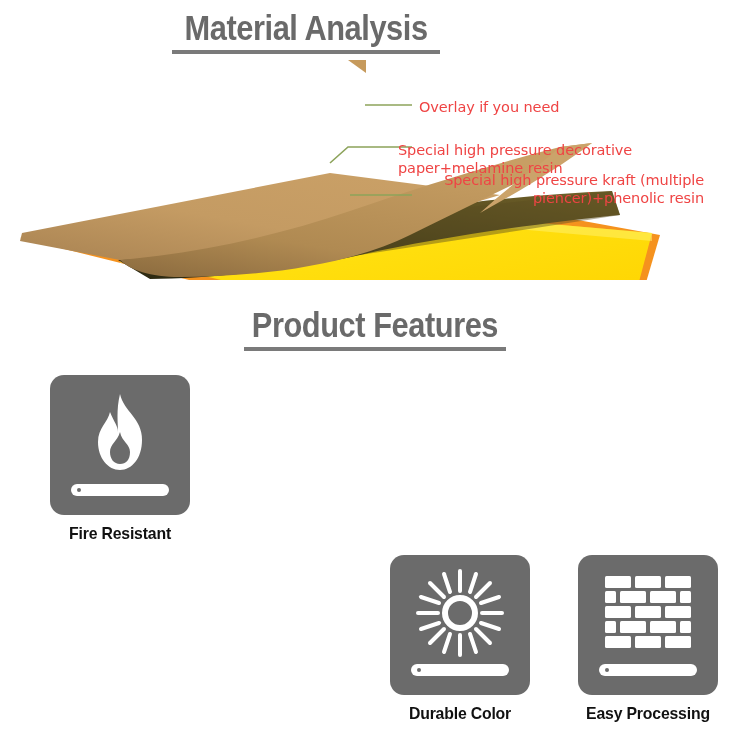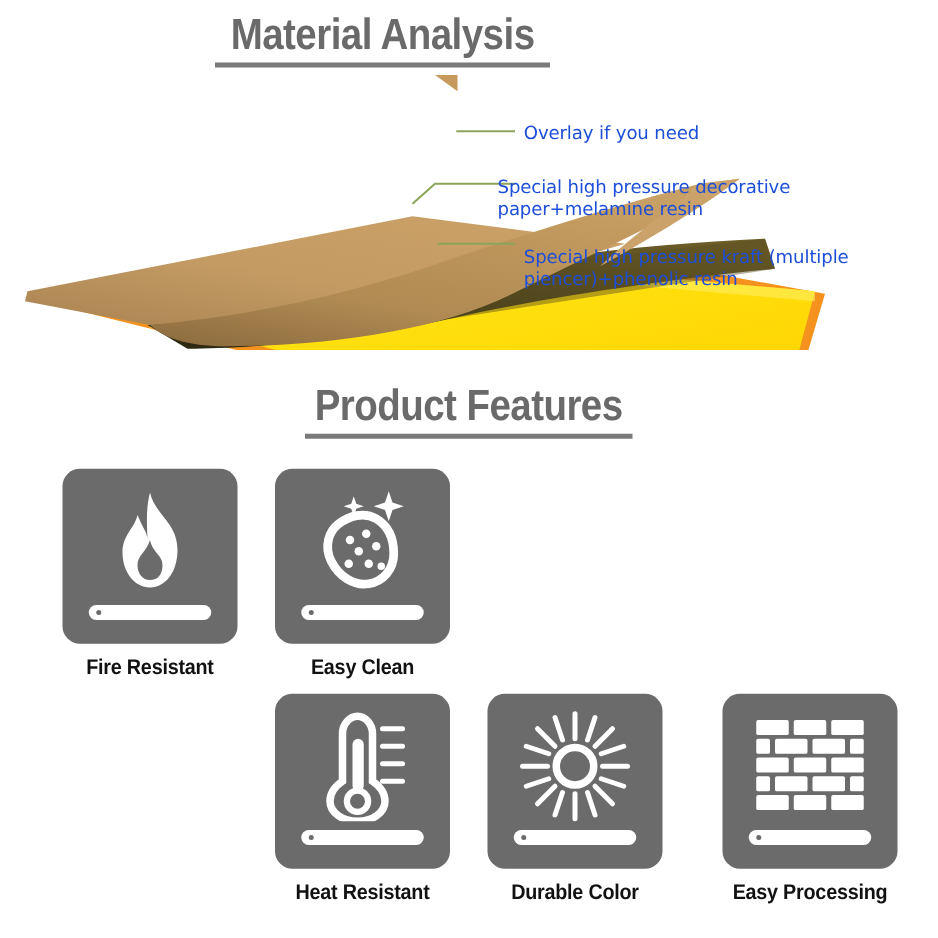--- a/index.html
+++ b/index.html
@@ -52,27 +52,27 @@
     width: 750px;
     height: 225px;
   }
   #material-diagram svg { display: block; }
 
   
   .callout {
     position: absolute;
     font-family: "DejaVu Sans", "Liberation Sans", sans-serif;
     font-size: 14.5px;
-    color: #1d4ed8;
+    color: #ef4444;
     line-height: 1.22;
     letter-spacing: -0.1px;
   }
   #callout-0 { left: 419px; top: 99px; width: 300px; }
   #callout-1 { left: 398px; top: 142px; width: 260px; }
-  #callout-2 { left: 419px; top: 198px; width: 285px; }
+  #callout-2 { left: 419px; top: 172px; width: 285px; text-align: right; }
 
   
   #features-grid {
     position: absolute;
     left: 0;
     top: 375px;
     width: 750px;
   }
   .feature-row {
     position: relative;
@@ -221,71 +221,28 @@
                      C 14 36 24 30 26 20 C 30 30 34 34 34 40 C 34 32 32 18 36 2 Z" fill="#ffffff"></path>
             <path d="M36 40 C 38 50 46 52 46 60 C 46 68 42 72 36 72 C 30 72 26 67 26 60
                      C 26 52 33 50 36 40 Z" fill="#6b6b6b"></path>
           </svg>
         </div>
         <div class="feature-bar"></div>
       </div>
       <div class="feature-label">Fire Resistant</div>
     </div>
 
-    <div class="feature-cell" style="left:205px;">
-      <div class="feature-tile">
-        <div class="feature-icon">
-          <svg width="82" height="84" viewBox="0 0 82 84">
-            <path d="M22 28 C 14 34 10 46 16 58 C 22 70 34 78 46 76 C 58 74 66 64 66 52
-                     C 66 40 62 30 52 24 C 42 18 30 22 22 28 Z" fill="none" stroke="#ffffff" stroke-width="7" stroke-linejoin="round"></path>
-            <circle cx="31" cy="41" r="3.4" fill="#ffffff"></circle>
-            <circle cx="44" cy="36" r="3.4" fill="#ffffff"></circle>
-            <circle cx="52" cy="46" r="3.4" fill="#ffffff"></circle>
-            <circle cx="38" cy="50" r="3.4" fill="#ffffff"></circle>
-            <circle cx="30" cy="60" r="3.4" fill="#ffffff"></circle>
-            <circle cx="46" cy="60" r="3.4" fill="#ffffff"></circle>
-            <circle cx="56" cy="62" r="3.0" fill="#ffffff"></circle>
-            <path d="M62 2 L65 11 L74 14 L65 17 L62 26 L59 17 L50 14 L59 11 Z" fill="#ffffff"></path>
-            <path d="M34 6 L36 12 L42 14 L36 16 L34 22 L32 16 L26 14 L32 12 Z" fill="#ffffff"></path>
-          </svg>
-        </div>
-        <div class="feature-bar"></div>
-      </div>
-      <div class="feature-label">Easy Clean</div>
-    </div>
 
 
 
   </div>
 
   <div class="feature-row">
 
 
-    <div class="feature-cell" style="left:205px;">
-      <div class="feature-tile">
-        <div class="feature-icon">
-          <svg width="76" height="88" viewBox="0 0 76 88">
-            <path d="M22 18 C 22 10 28 4 34 4 C 40 4 46 10 46 18
-                     L 46 56 C 52 60 56 66 56 72 C 56 81 46 88 34 88
-                     C 22 88 12 81 12 72 C 12 66 16 60 22 56 Z" fill="none" stroke="#ffffff" stroke-width="6"></path>
-            <rect x="30" y="22" width="9" height="42" rx="4.5" fill="#ffffff"></rect>
-            <circle cx="34" cy="72" r="11" fill="#ffffff"></circle>
-            <circle cx="34" cy="72" r="6" fill="#6b6b6b"></circle>
-            <g stroke="#ffffff" stroke-width="4" stroke-linecap="round">
-              <line x1="54" y1="14" x2="70" y2="14"></line>
-              <line x1="54" y1="28" x2="70" y2="28"></line>
-              <line x1="54" y1="42" x2="70" y2="42"></line>
-              <line x1="54" y1="56" x2="70" y2="56"></line>
-            </g>
-          </svg>
-        </div>
-        <div class="feature-bar"></div>
-      </div>
-      <div class="feature-label">Heat Resistant</div>
-    </div>
 
     <div class="feature-cell" style="left:375px;">
       <div class="feature-tile">
         <div class="feature-icon">
           <svg width="92" height="92" viewBox="0 0 92 92">
             <circle cx="46" cy="46" r="15" fill="none" stroke="#ffffff" stroke-width="6"></circle>
             <g stroke="#ffffff" stroke-width="4" stroke-linecap="round">
               <line x1="46" y1="4" x2="46" y2="24"></line>
               <line x1="46" y1="68" x2="46" y2="88"></line>
               <line x1="4" y1="46" x2="24" y2="46"></line>

